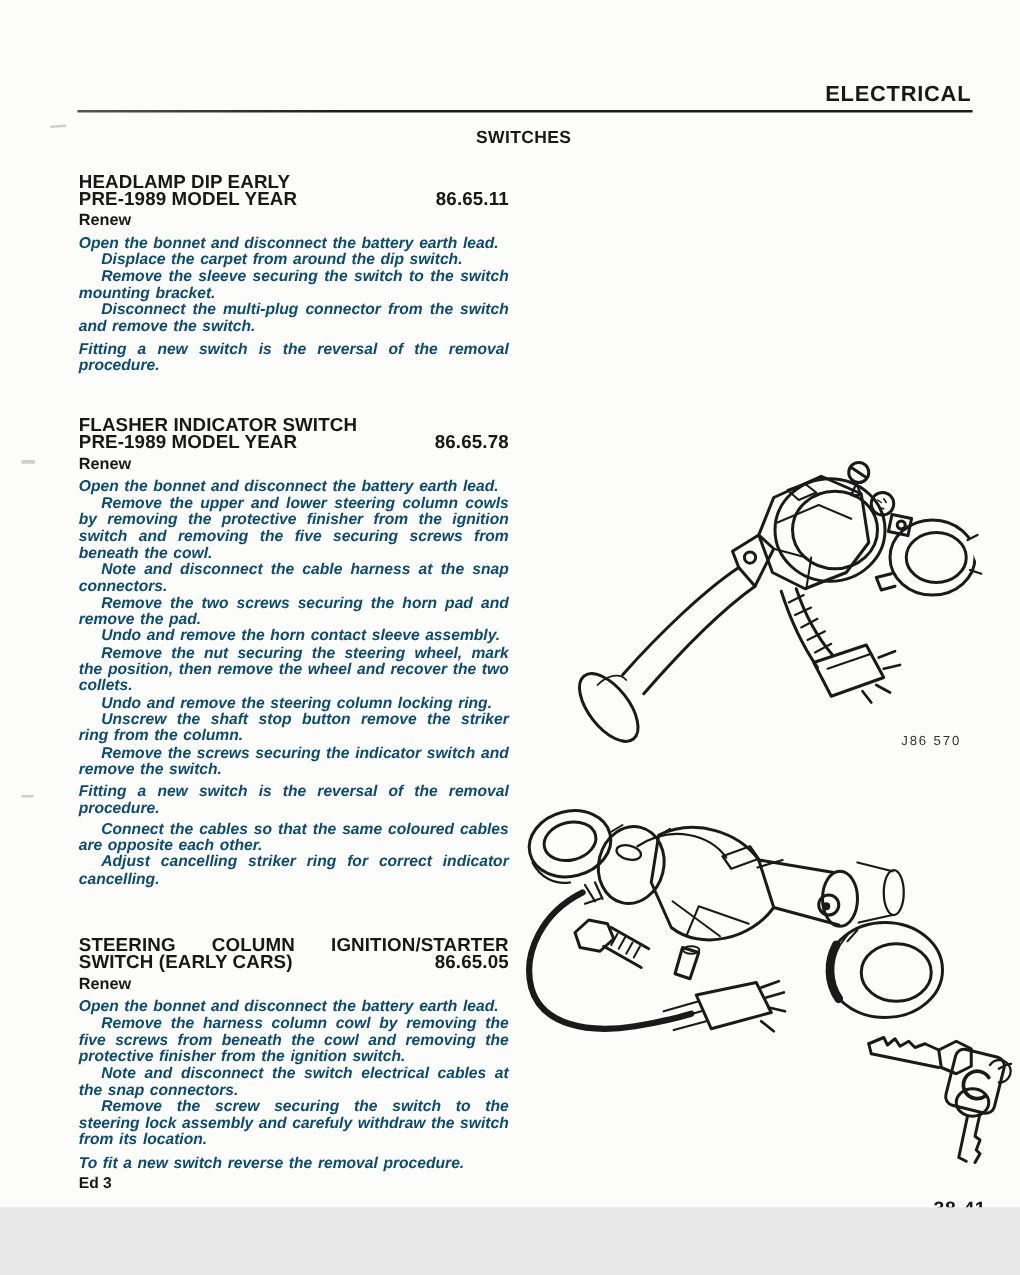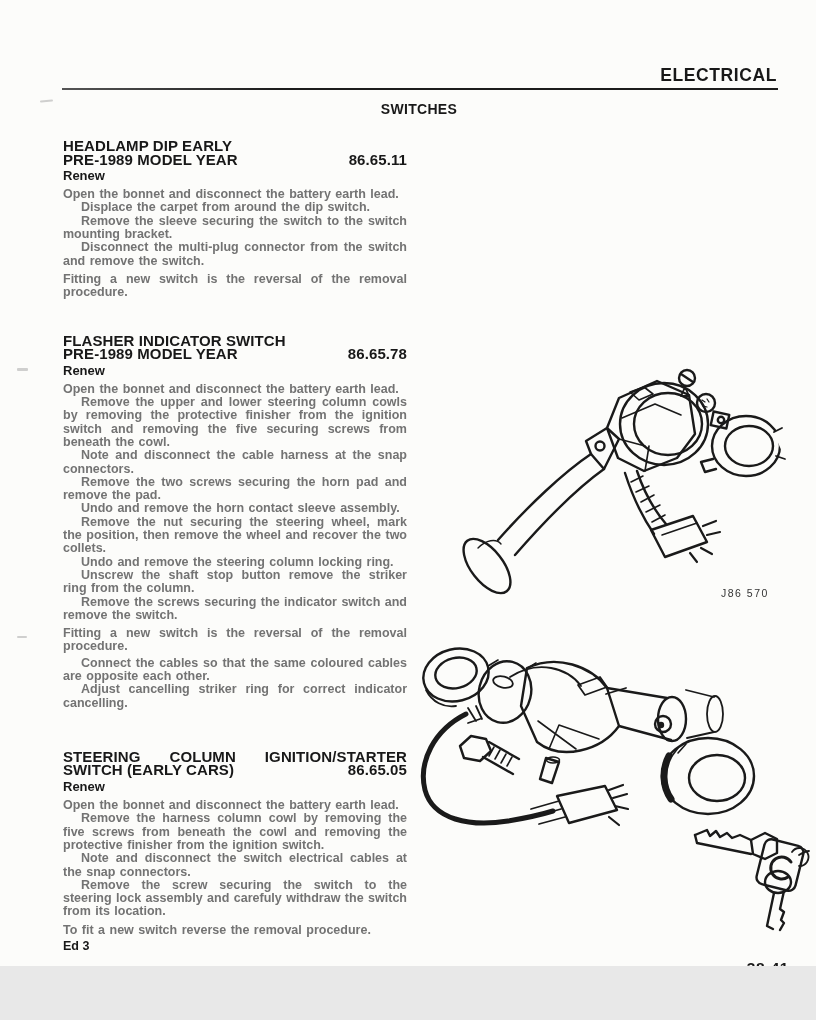--- a/index.html
+++ b/index.html
@@ -30,22 +30,23 @@
   }
   .sec-h{
     font-size:15px;font-weight:700;line-height:13.6px;letter-spacing:.1px;
   }
   .sec-h .h-row{display:flex;justify-content:space-between;}
   .stretch{text-align:justify;text-align-last:justify;}
   .renew{font-size:13px;font-weight:700;margin-top:3px;line-height:14px;}
   .body{margin-top:5px;}
   .p{
     font-size:12.5px;font-weight:700;line-height:13.3px;
-    text-align:justify;margin:0;color:#737373;
+    text-align:justify;margin:0;color:#0c4a6e;
     word-spacing:1px;
+    font-style:italic;
   }
   .p.ind{text-indent:18px;}
   .p.sp{margin-top:5px;}
   .p.sp2{margin-top:3px;}
   .sec{margin:0;}
   .sec + .sec{margin-top:34px;}
   .sec3gap{margin-top:40px !important;}
   .edition{font-size:12.5px;font-weight:700;margin-top:2px;}
   .pageno{
     position:absolute;right:27px;top:959px;

